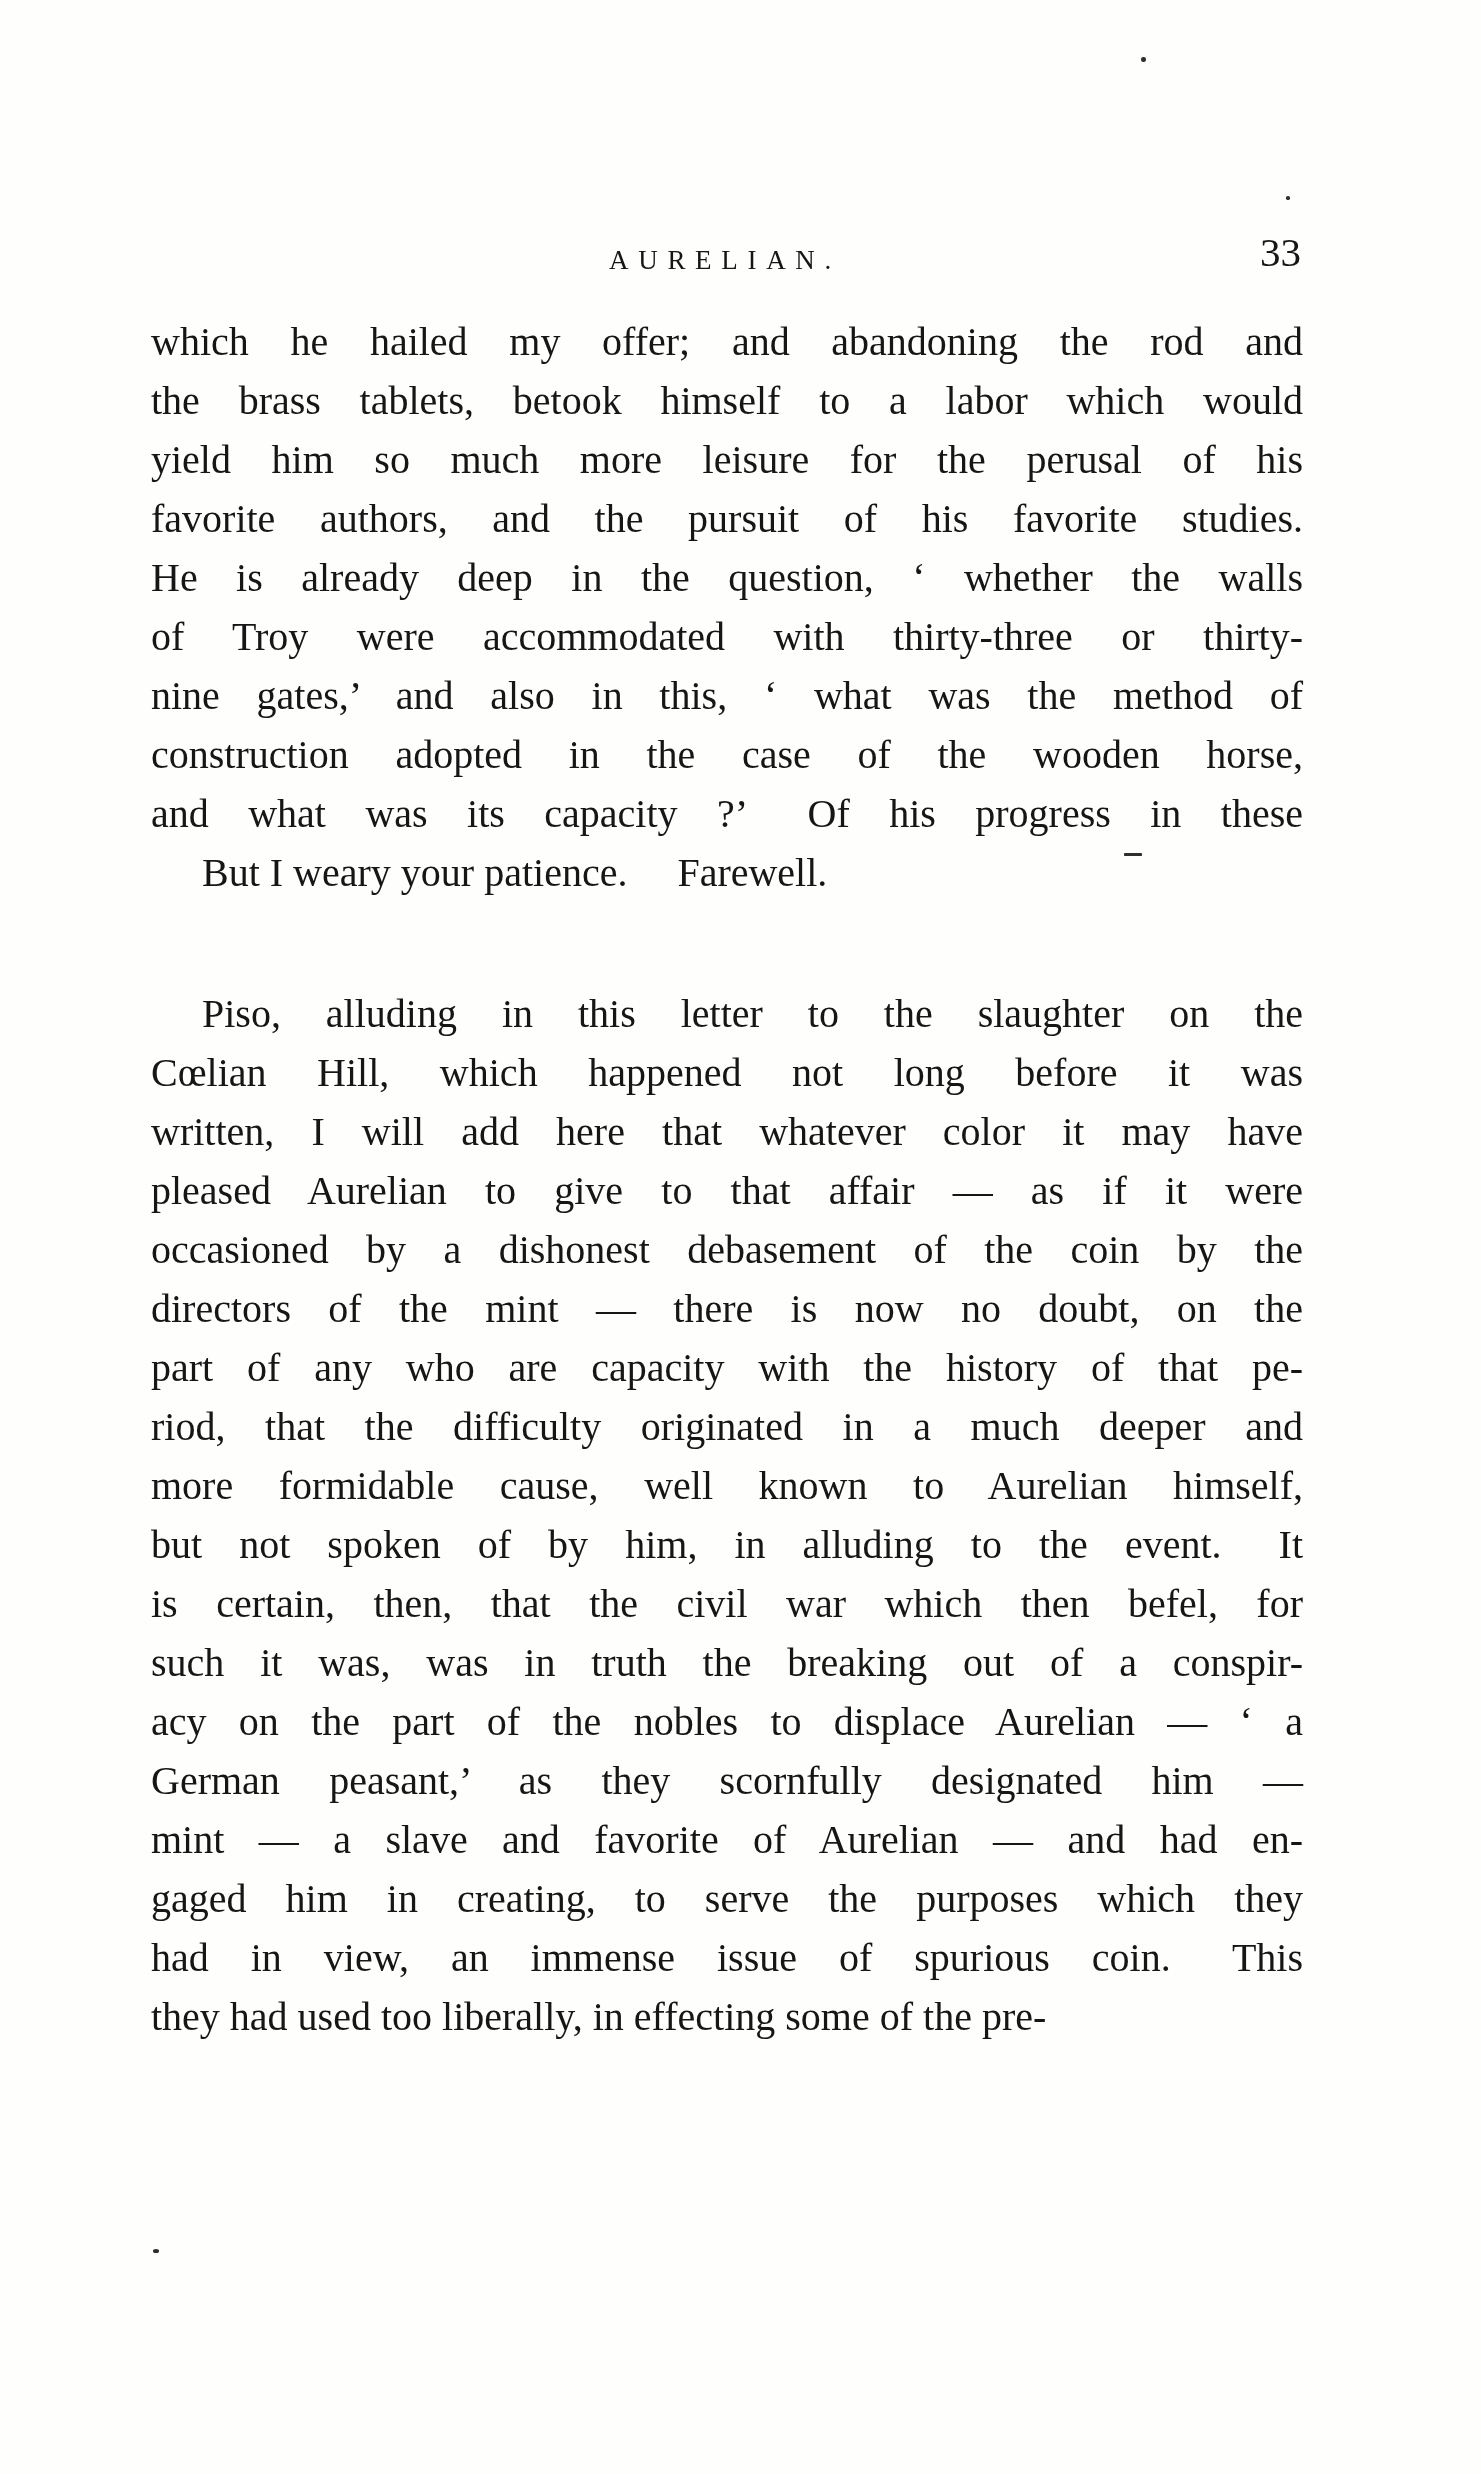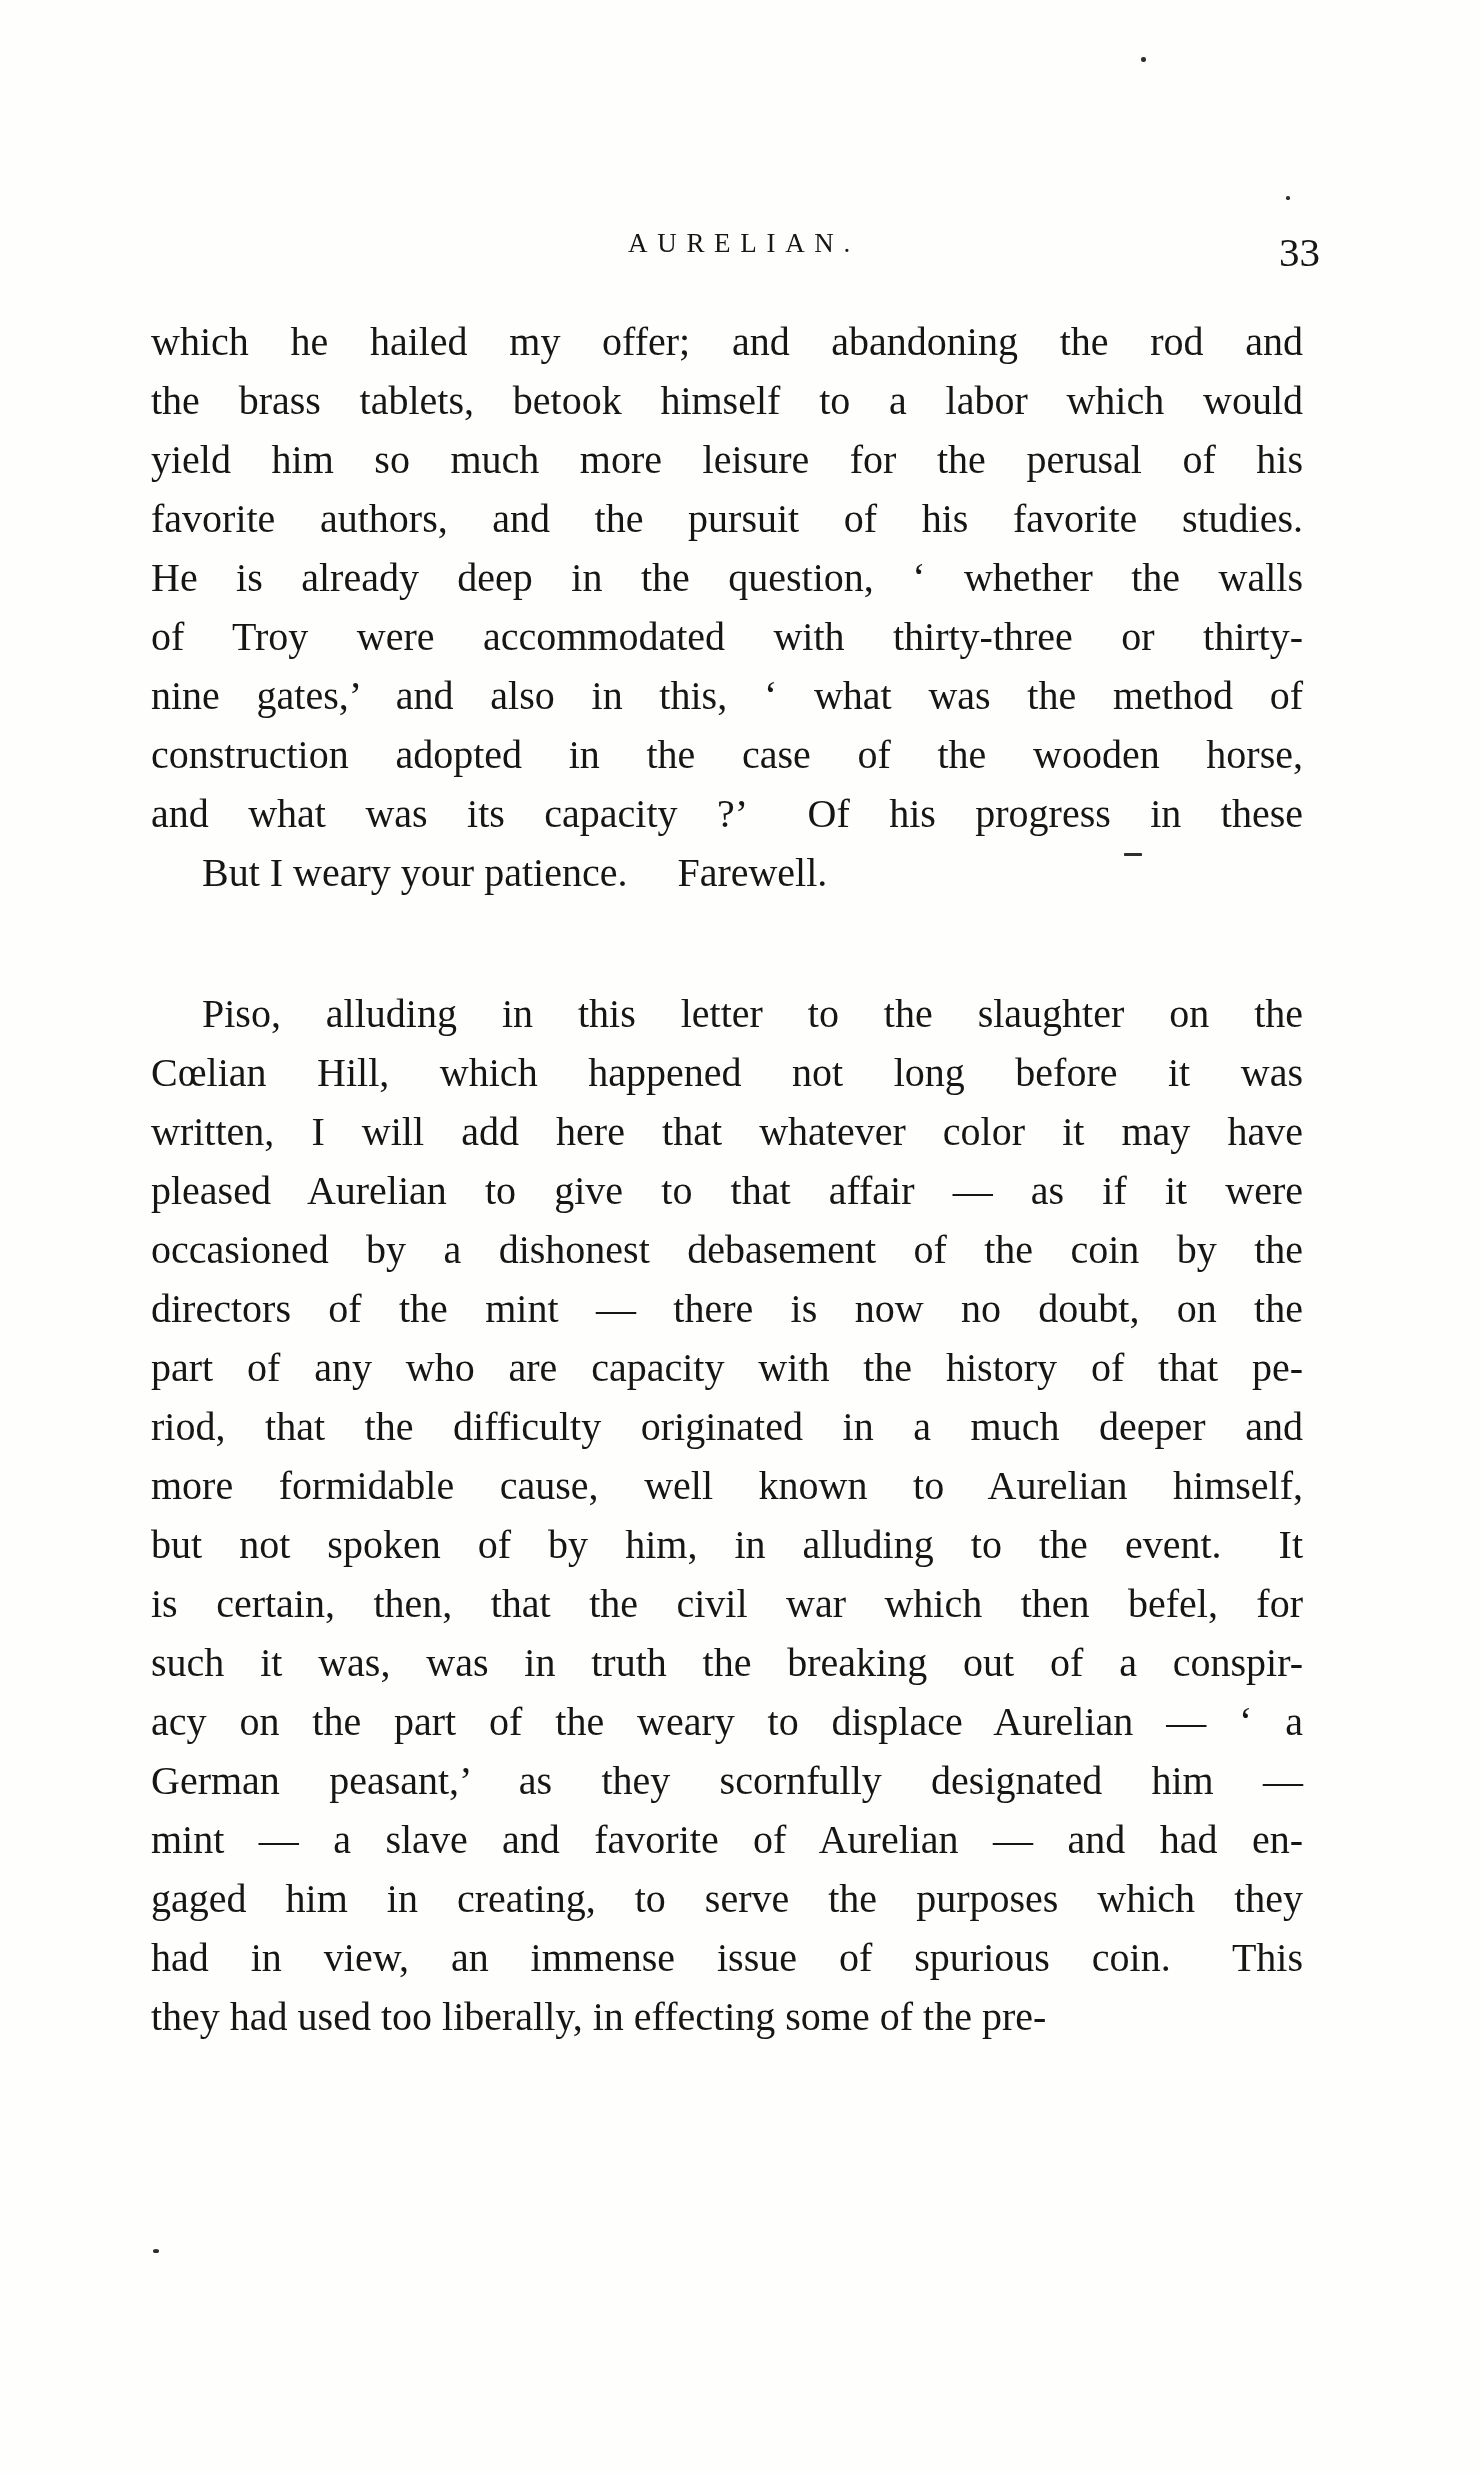--- a/index.html
+++ b/index.html
@@ -16,24 +16,24 @@
   }
   .page {
     position: relative;
     width: 1481px;
     height: 2475px;
     background: #fefefd;
   }
   .header {
     position: absolute;
     top: 228px;
-    left: 168px;
+    left: 149px;
     width: 1152px;
     display: flex;
-    align-items: flex-start;
+    align-items: flex-end;
   }
   .header-spacer { flex: 1; }
   .header-title {
     font-size: 27px;
     letter-spacing: 9.7px;
     font-weight: 400;
     white-space: nowrap;
   }
   .header-right { flex: 1; text-align: right; }
   .page-number { font-size: 41px; }
@@ -93,21 +93,21 @@
         <div class="line">written, I will add here that whatever color it may have</div>
         <div class="line">pleased Aurelian to give to that affair — as if it were</div>
         <div class="line">occasioned by a dishonest debasement of the coin by the</div>
         <div class="line">directors of the mint — there is now no doubt, on the</div>
         <div class="line">part of any who are capacity with the history of that pe-</div>
         <div class="line">riod, that the difficulty originated in a much deeper and</div>
         <div class="line">more formidable cause, well known to Aurelian himself,</div>
         <div class="line">but not spoken of by him, in alluding to the event.  It</div>
         <div class="line">is certain, then, that the civil war which then befel, for</div>
         <div class="line">such it was, was in truth the breaking out of a conspir-</div>
-        <div class="line">acy on the part of the weary to displace Aurelian — ‘ a</div>
+        <div class="line">acy on the part of the nobles to displace Aurelian — ‘ a</div>
         <div class="line">German peasant,’ as they scornfully designated him —</div>
         <div class="line">mint — a slave and favorite of Aurelian — and had en-</div>
         <div class="line">gaged him in creating, to serve the purposes which they</div>
         <div class="line">had in view, an immense issue of spurious coin.  This</div>
         <div class="line last">they had used too liberally, in effecting some of the pre-</div>
       </div>
     </div>
 
 <div class="artifact" style="left: 1141px; top: 57px; width: 4.5px; height: 4.5px;"></div>
     <div class="artifact" style="left: 1286px; top: 196px; width: 3.7px; height: 3.7px;"></div>

